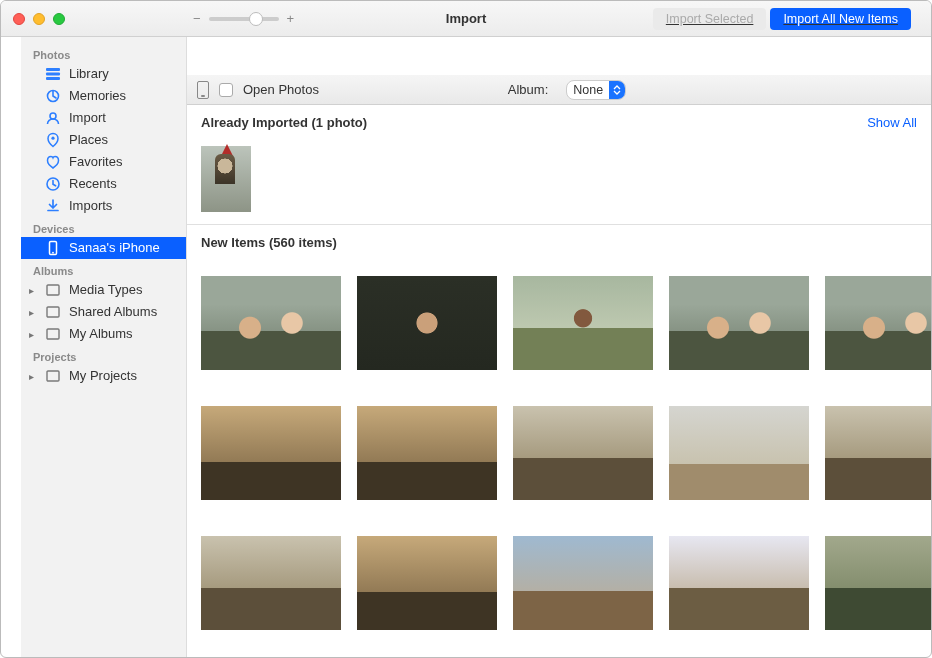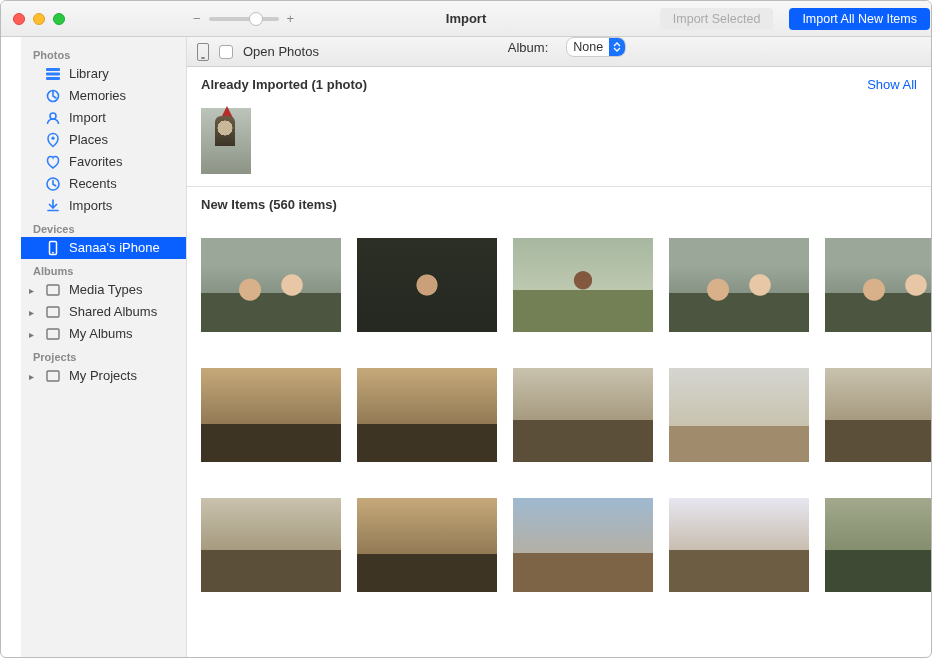--- a/index.html
+++ b/index.html
@@ -48,43 +48,45 @@
     .zoom-thumb {
       width: 14px; height: 14px; background:#fff; border:1px solid #bbb; border-radius:50%;
       position:absolute; top:-5px; left: 40px;
     }
     .title-center {
       position:absolute; left:0; right:0; text-align:center;
       font-weight:700; font-size:13px; color:#333;
       pointer-events:none;
     }
     .title-right {
-      margin-left:auto; display:flex; gap:16px; padding-right:1px;
+      margin-left:auto; display:flex; gap:4px; padding-right:20px;text-decoration:underline;
     }
     .btn {
       font-size: 12.5px;
       padding: 3px 12px;
       border-radius: 4px;
       border: 1px solid transparent;
     }
     .btn-disabled {
       background:#eaeaea; color:#aaa;
     }
     .btn-primary {
       background:#0a60ff; color:#fff;
     }
 
     
     .subheader {
       display:flex;
+      align-items:center;
       height: 30px;
       background: linear-gradient(#f5f5f5,#e9e9e9);
       border-bottom:1px solid #d0d0d0;
       padding: 0 10px;
       font-size:13px;
+      margin-top:38px;
     }
     .subheader .left {
       display:flex; align-items:center; gap:10px;
     }
     .device-badge {
       width:12px; height:18px; border:1.5px solid #888; border-radius:2px; position:relative;
     }
     .device-badge::after {
       content:''; position:absolute; bottom:1px; left:50%; transform:translateX(-50%);
       width:4px; height:1.5px; background:#888; border-radius:1px;

